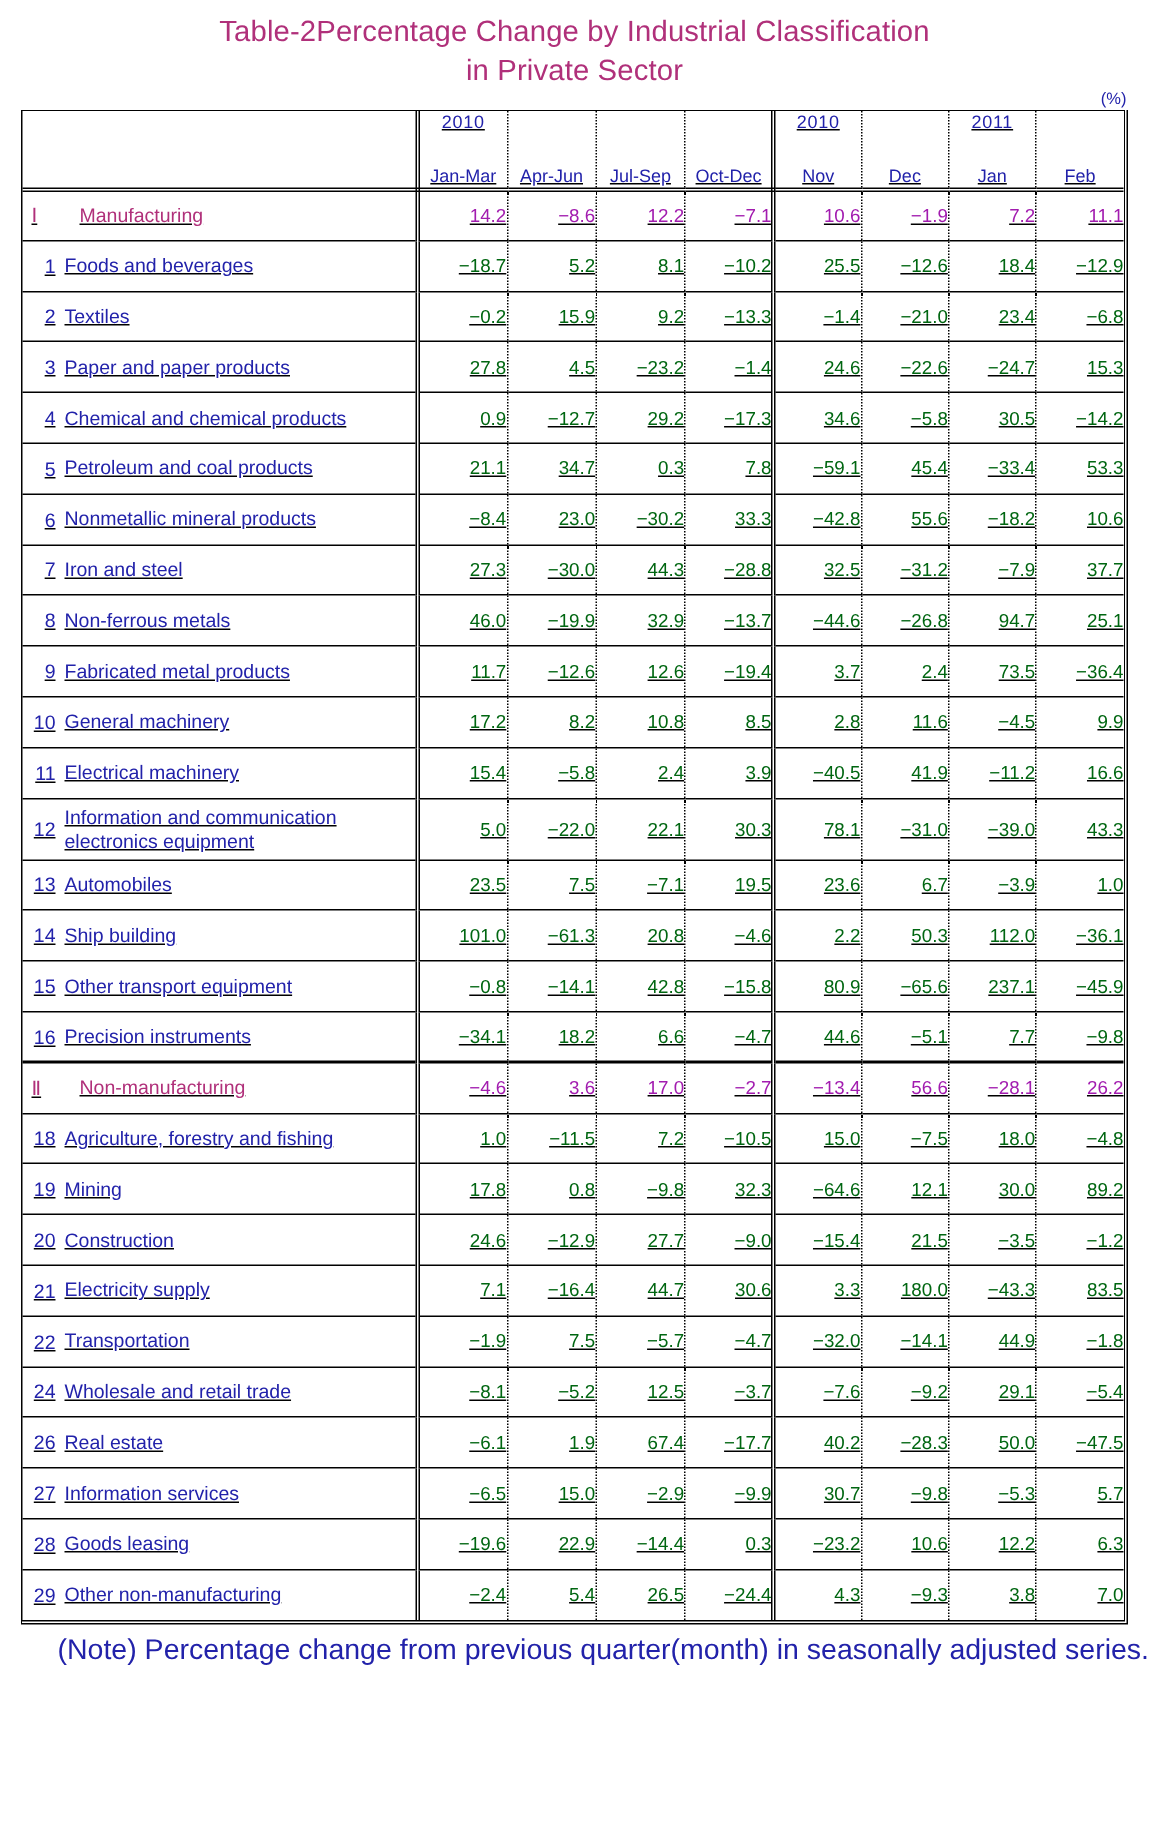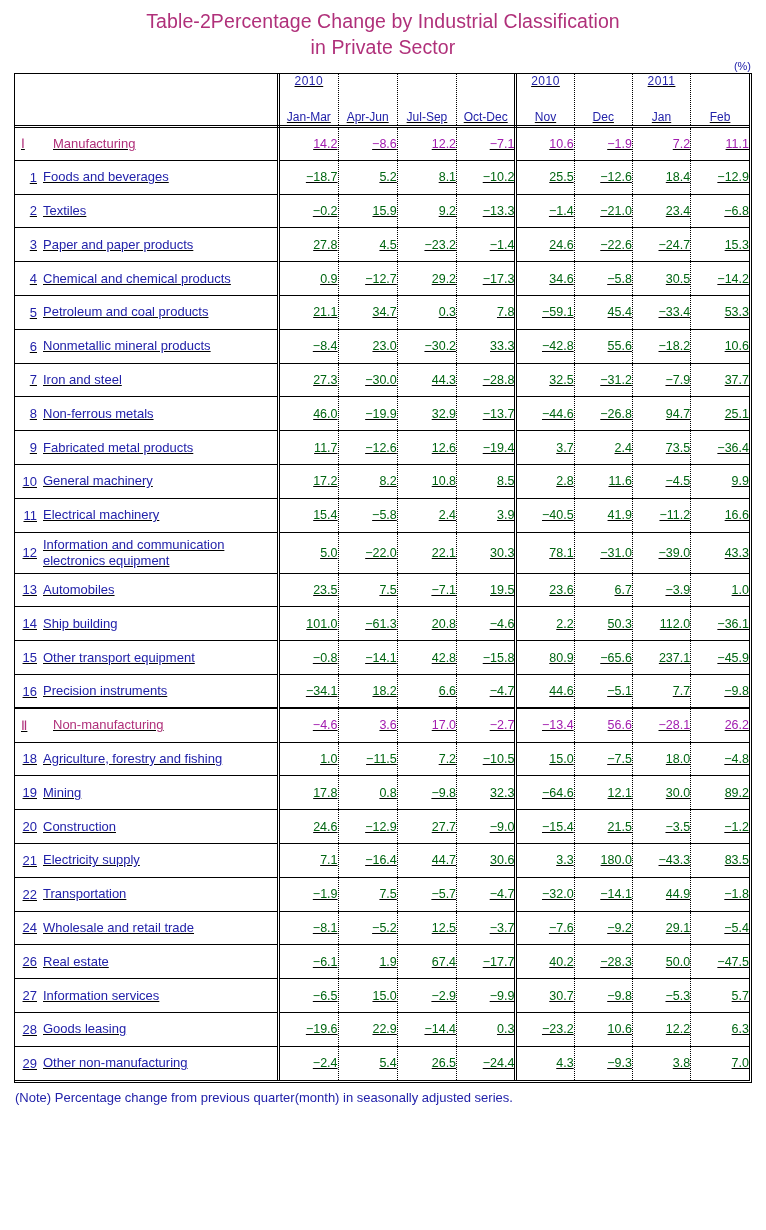--- a/index.html
+++ b/index.html
@@ -151,23 +151,24 @@
   td.val.grp-end { border-right: 3px double #000; }
   td.val.last    { border-right: none; }
   td.val.major   { color: #a21caf; }
 
   
   tr.sect-top td { border-top: 2px solid #000; }
 
   
   #note {
     color: #2222aa;
-    font-size: 13px;
+    font-size: 19px;
     padding: 7px 0 0 15px;
     white-space: nowrap;
+    text-align: right;
   }
 </style>
 </head>
 <body>
 
 <div id="title-block">
   <div id="title-line-1">
     <span class="tbl-label">Table-2</span><span>Percentage Change by Industrial Classification</span>
   </div>
   <div id="title-line-2">in Private Sector</div>

